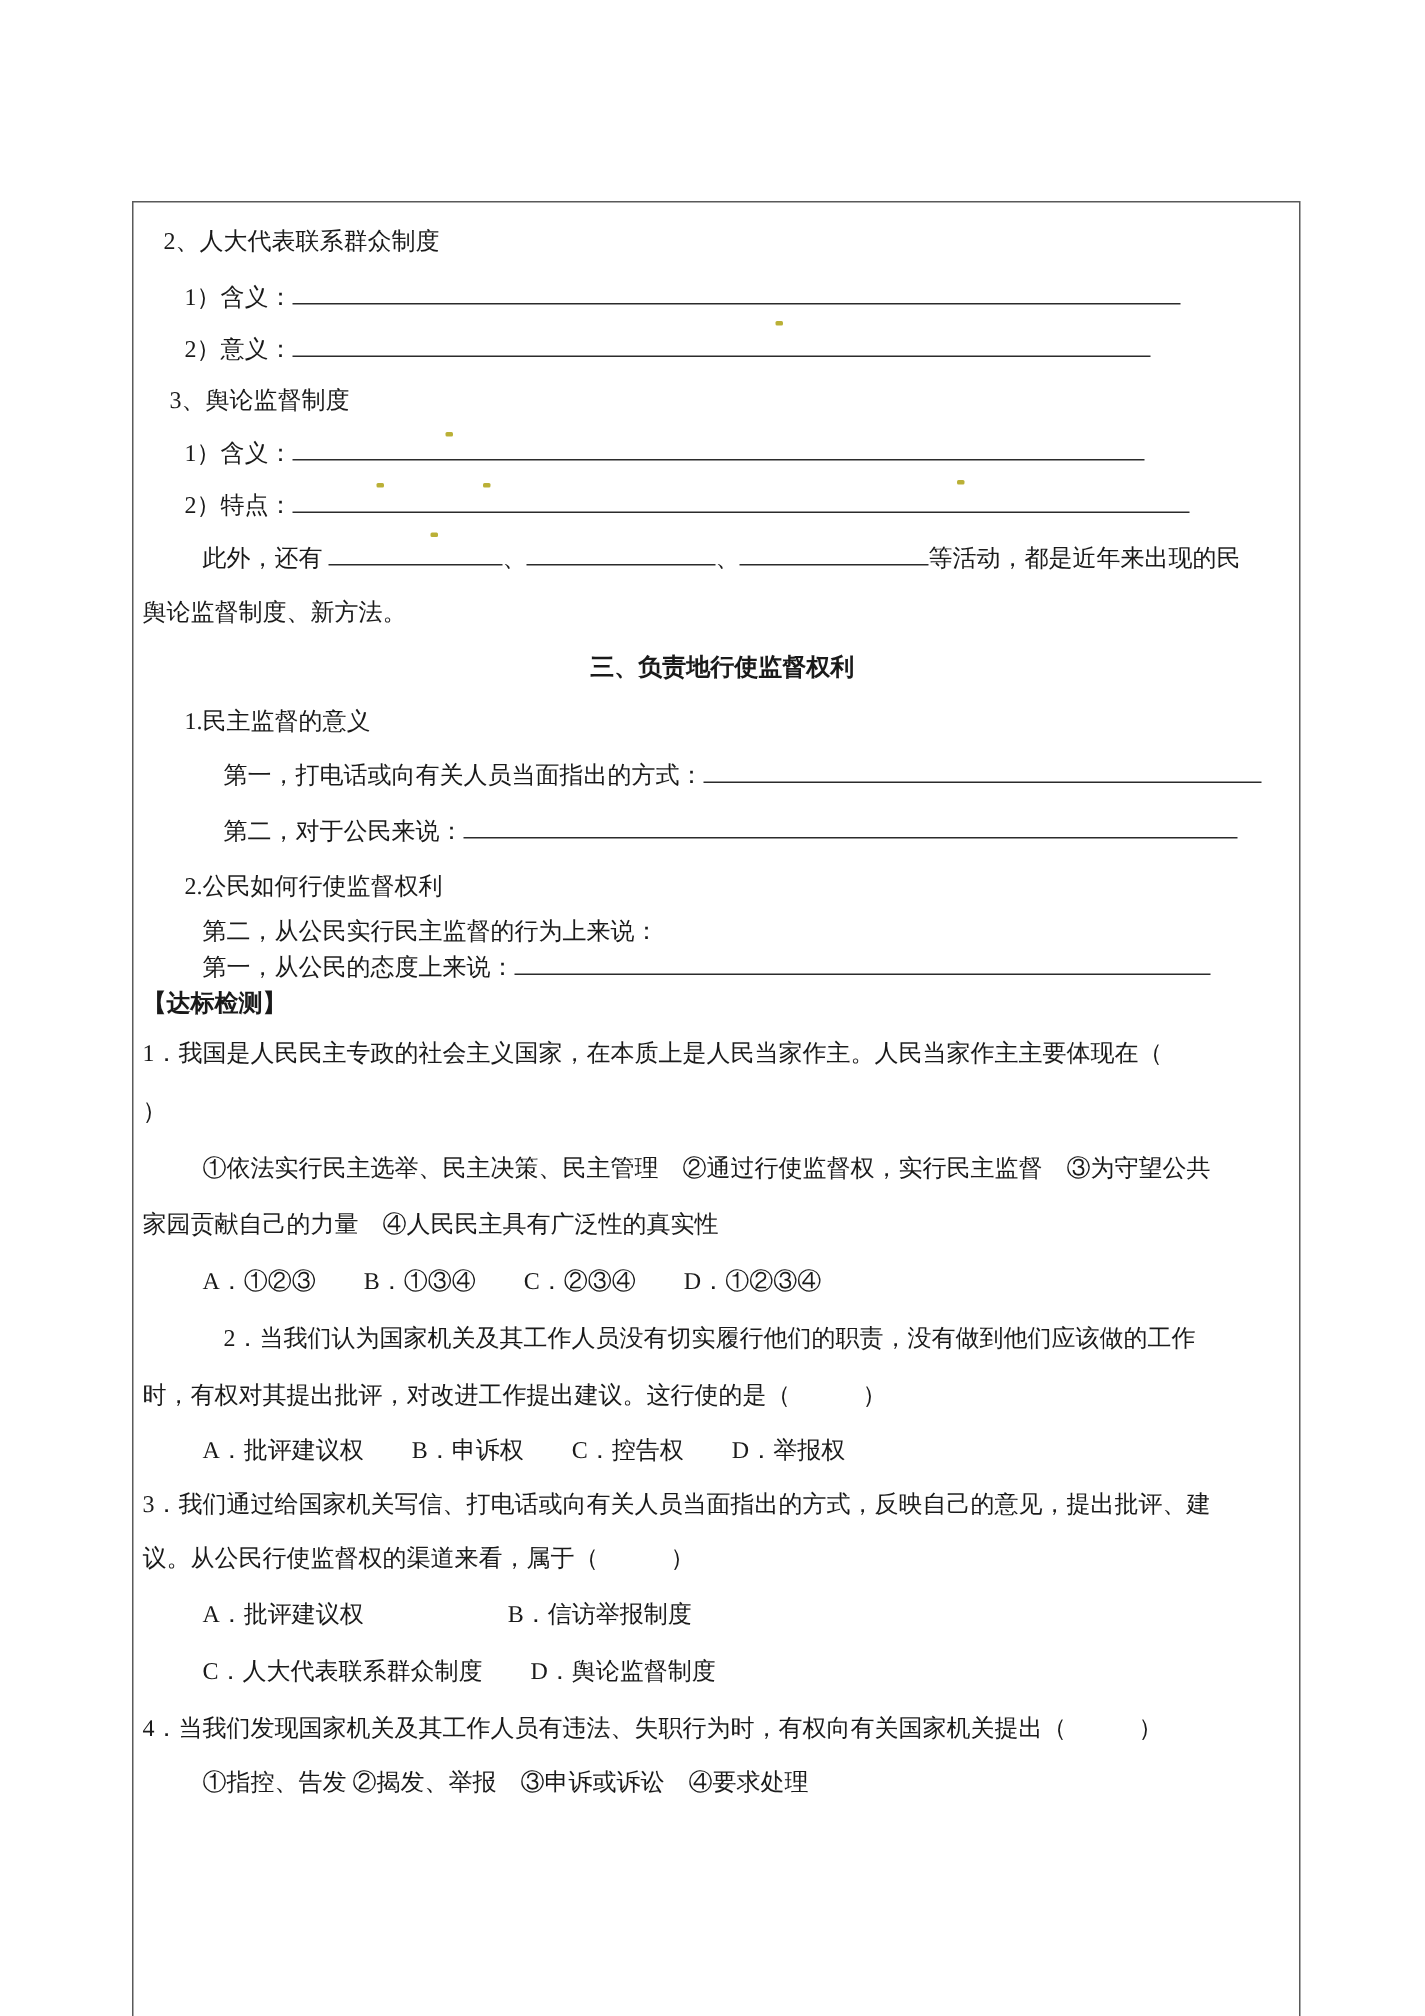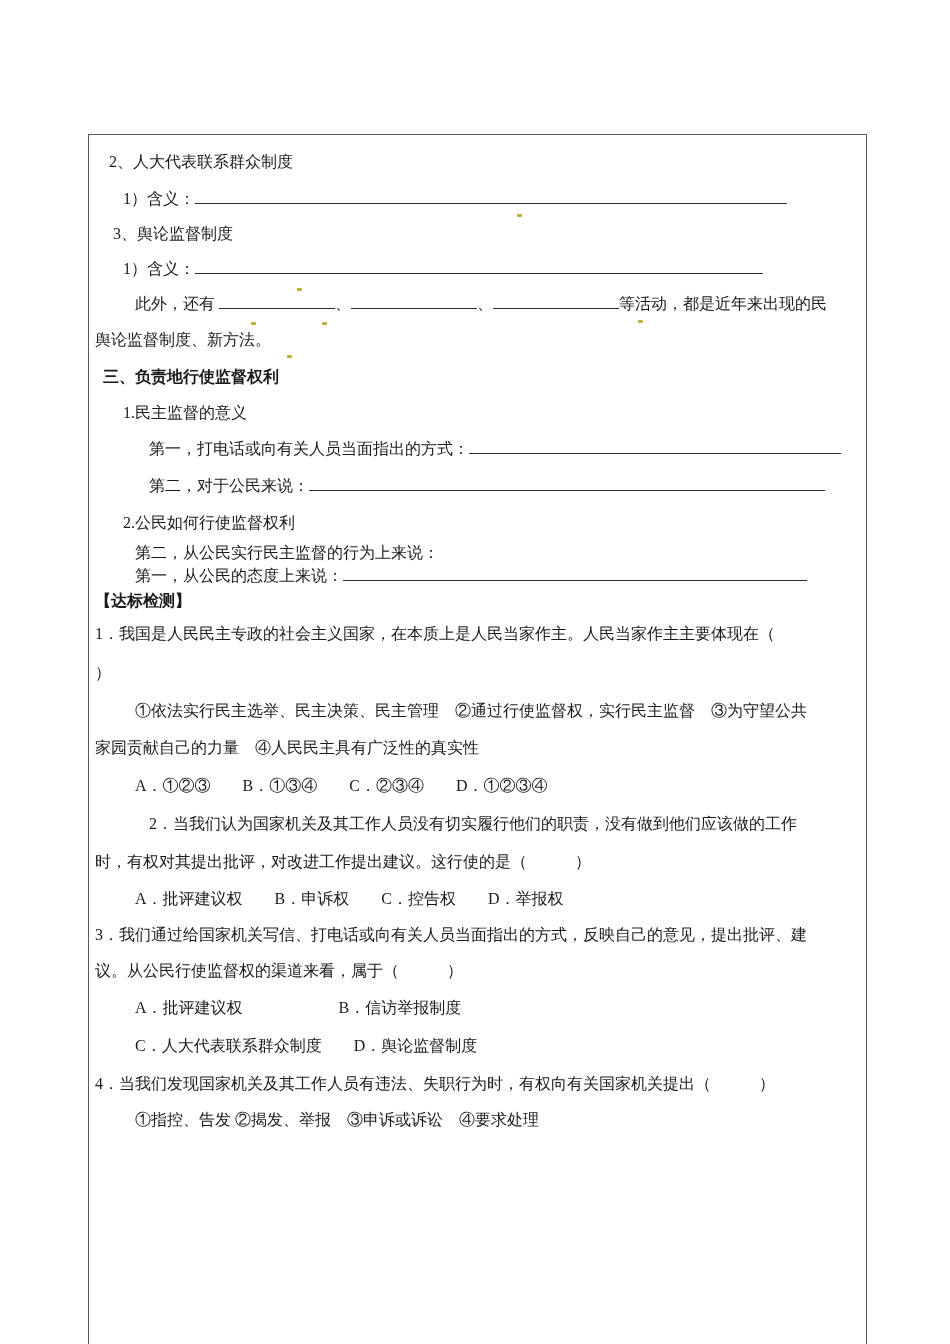--- a/index.html
+++ b/index.html
@@ -37,25 +37,27 @@
   }
 </style>
 </head>
 <body>
 
 <div class="page" id="page">
   <div class="content-box" id="content-box">
     <div id="lines">
         <div class="line ind1" style="height: 37px; line-height: 37px;"><span>2、人大代表联系群众制度</span></div>
         <div class="line ind2" style="height: 37px; line-height: 37px;"><span>1）含义：</span><span class="blank" style="width: 592px;"></span></div>
+        <div class="line ind2" style="height: 34px; line-height: 34px;"><span>2）意义：</span><span class="blank" style="width: 572px;"></span></div>
         <div class="line ind1" style="height: 34px; line-height: 34px;"><span> 3、舆论监督制度</span></div>
         <div class="line ind2" style="height: 35px; line-height: 35px;"><span>1）含义：</span><span class="blank" style="width: 568px;"></span></div>
+        <div class="line ind2" style="height: 35px; line-height: 35px;"><span>2）特点：</span><span class="blank" style="width: 598px;"></span></div>
         <div class="line ind3" style="height: 35px; line-height: 35px;"><span>此外，还有 </span><span class="blank" style="width: 116px;"></span><span>、</span><span class="blank" style="width: 126px;"></span><span>、</span><span class="blank" style="width: 126px;"></span><span>等活动，都是近年来出现的民</span></div>
         <div class="line ind0" style="height: 38px; line-height: 38px;"><span>舆论监督制度、新方法。</span></div>
-        <div class="line ind05 bold" style="height: 36px; line-height: 36px;"><span>三、负责地行使监督权利</span></div>
+        <div class="line ind05 bold" style="height: 36px; line-height: 36px; text-align: center;"><span>三、负责地行使监督权利</span></div>
         <div class="line ind2" style="height: 35px; line-height: 35px;"><span>1.民主监督的意义</span></div>
         <div class="line ind4" style="height: 37px; line-height: 37px;"><span>第一，打电话或向有关人员当面指出的方式：</span><span class="blank" style="width: 372px;"></span></div>
         <div class="line ind4" style="height: 37px; line-height: 37px;"><span>第二，对于公民来说：</span><span class="blank" style="width: 516px;"></span></div>
         <div class="line ind2" style="height: 37px; line-height: 37px;"><span>2.公民如何行使监督权利</span></div>
         <div class="line ind3" style="height: 23px; line-height: 23px;"><span>第二，从公民实行民主监督的行为上来说：</span></div>
         <div class="line ind3" style="height: 24px; line-height: 24px;"><span>第一，从公民的态度上来说：</span><span class="blank" style="width: 464px;"></span></div>
         <div class="line ind0 bold" style="height: 26px; line-height: 26px;"><span>【达标检测】</span></div>
         <div class="line ind0" style="height: 40px; line-height: 40px;"><span>1．我国是人民民主专政的社会主义国家，在本质上是人民当家作主。人民当家作主主要体现在（</span></div>
         <div class="line ind0" style="height: 38px; line-height: 38px;"><span>）</span></div>
         <div class="line ind3" style="height: 37px; line-height: 37px;"><span>①依法实行民主选举、民主决策、民主管理　②通过行使监督权，实行民主监督　③为守望公共</span></div>

